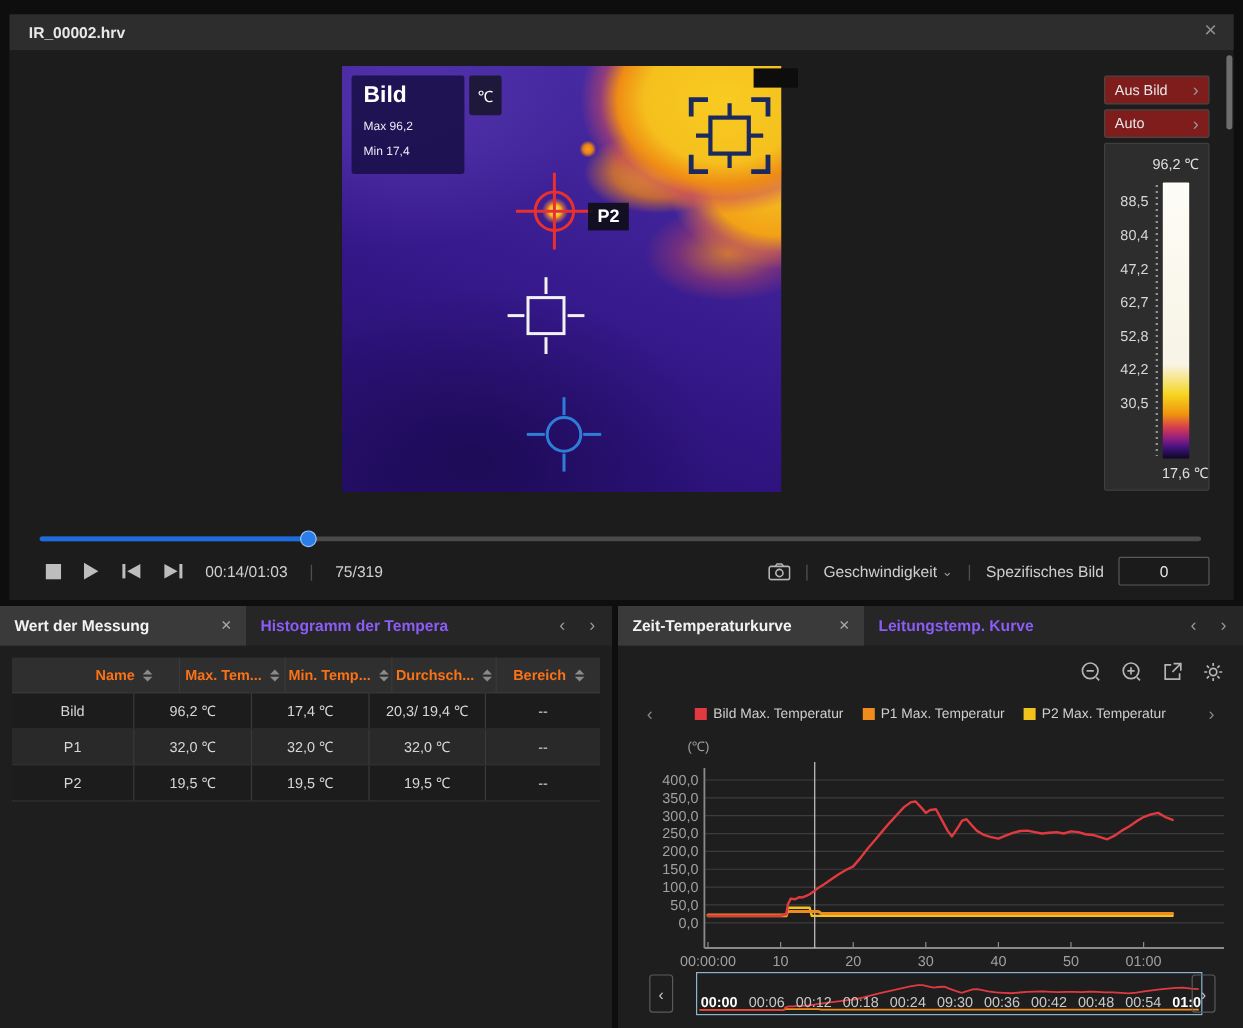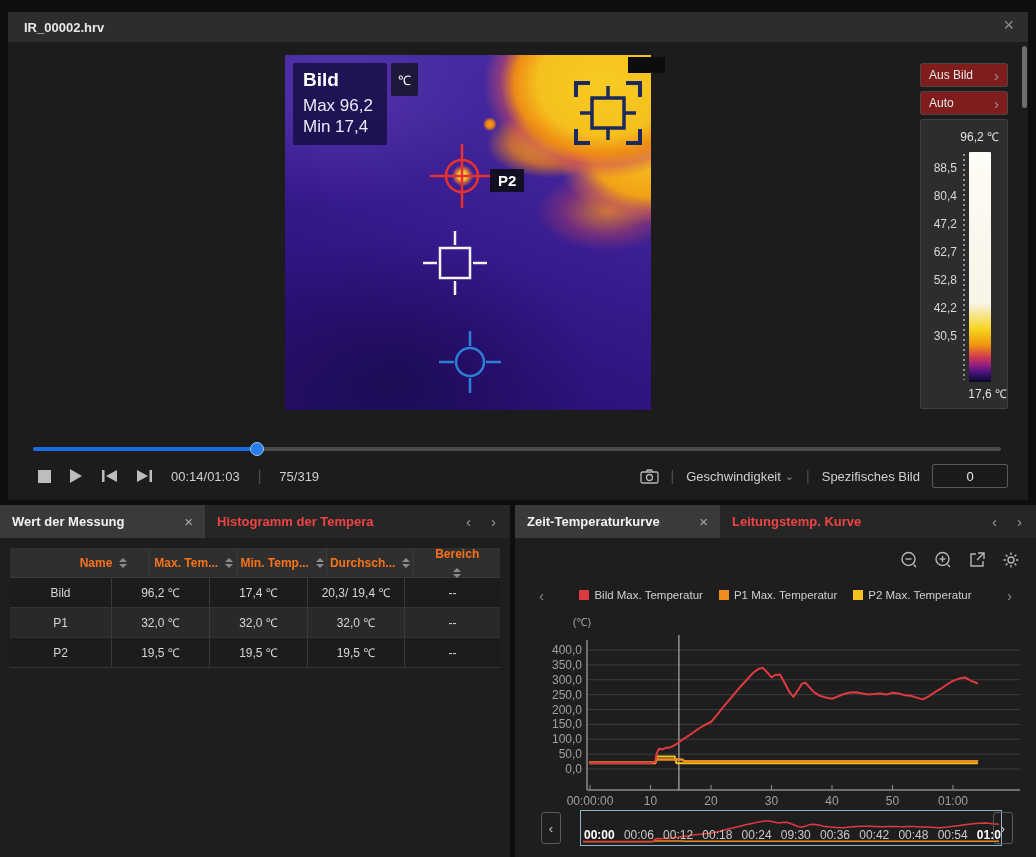--- a/index.html
+++ b/index.html
@@ -26,21 +26,21 @@
       radial-gradient(ellipse 62px 34px at 72% 25%, rgba(246,180,26,.95) 0%, rgba(238,130,24,.75) 60%, rgba(150,50,130,0) 100%),
       radial-gradient(ellipse 70px 40px at 88% 44%, rgba(240,140,30,.8) 0%, rgba(200,70,90,.4) 60%, rgba(120,40,140,0) 100%),
       radial-gradient(ellipse 150px 110px at 12% 12%, rgba(118,80,205,.35) 0%, rgba(118,80,205,0) 100%),
       radial-gradient(ellipse 200px 140px at 30% 92%, rgba(18,6,60,.55) 0%, rgba(18,6,60,0) 100%),
       linear-gradient(200deg, #4b2fa8 0%, #41249a 30%, #35188a 55%, #2c127a 78%, #27106e 100%);
   }
   #corner-box { position:absolute; left:343px; top:2px; width:37px; height:16px; background:#0d0d0d; }
   #overlay-box { position:absolute; left:8px; top:8px; width:94px; padding:6px 10px 8px 10px;
     background:rgba(24,14,68,.85); border-radius:2px; }
   #overlay-title { font-size:19px; font-weight:bold; color:#ffffff; margin-bottom:4px; }
-  .overlay-line { font-size:17px; color:#eceaf6; line-height:21px; white-space:nowrap; }
+  .overlay-line { font-size:10px; color:#eceaf6; line-height:21px; white-space:nowrap; }
   #unit-badge { position:absolute; left:106px; top:8px; width:27px; height:33px; background:rgba(18,18,28,.78);
     color:#fff; font-size:13px; display:flex; align-items:center; justify-content:center; border-radius:2px; }
   #p2-tag { position:absolute; left:205px; top:114px; background:rgba(12,12,18,.88); color:#fff;
     font-weight:bold; font-size:15px; padding:3px 8px; }
   #markers { position:absolute; left:0; top:0; }
 
   
   .drop-btn { position:absolute; left:912px; width:88px; height:24px; background:#7f1d1d; border:1px solid #474747;
     border-radius:2px; display:flex; align-items:center; justify-content:space-between; padding:0 8px;
     font-size:12px; color:#e8e8e8; cursor:default; }
@@ -73,29 +73,29 @@
   .chev-down { color:#9a9a9a; font-size:11px; margin-left:4px; }
 
   
   .panel { position:absolute; top:505px; height:352px; background:#1e1e1e; }
   #panel-left { left:0; width:510px; }
   #panel-right { left:515px; width:521px; }
   .tabbar { position:absolute; left:0; top:0; right:0; height:33px; background:#262626; display:flex; align-items:stretch; }
   .tab-active { width:205px; background:#3a3a3a; display:flex; align-items:center; justify-content:space-between;
     padding:0 12px; font-size:13px; font-weight:bold; color:#f2f2f2; }
   .tab-active .tab-close { color:#a8a8a8; font-size:15px; font-weight:normal; }
-  .tab-inactive { display:flex; align-items:center; padding:0 12px; font-size:13px; font-weight:bold; color:#ef4444;
+  .tab-inactive { display:flex; align-items:center; padding:0 12px; font-size:13px; font-weight:bold; color:#8b5cf6;
     max-width:175px; overflow:hidden; white-space:nowrap; }
   .tab-arrows { margin-left:auto; display:flex; align-items:center; gap:20px; padding-right:14px; color:#9a9a9a; font-size:15px; }
 
   
   #mtable { position:absolute; left:10px; top:43px; width:490px; font-size:12px; }
   .trow { display:flex; height:30px; align-items:stretch; }
   .trow > div { display:flex; align-items:center; justify-content:center; border-right:1px solid #3a3a3a; gap:7px; }
-  .trow > div:last-child { border-right:none;flex-direction:column; }
+  .trow > div:last-child { border-right:none; }
   .c0{width:102px;} .c1{width:98px;} .c2{width:98px;} .c3{width:97px;} .c4{width:95px;}
   #mtable .thead { background:#2f2f2f; color:#f97316; font-weight:bold; border-bottom:1px solid #3a3a3a;padding-left:48px; }
   #mtable .r0 { background:#1c1c1c; border-bottom:1px solid #333; }
   #mtable .r1 { background:#292929; border-bottom:1px solid #333; }
   #mtable .r2 { background:#1c1c1c; border-bottom:1px solid #333; }
   .sort-ic { display:inline-flex; flex-direction:column; gap:2px; }
   .sort-ic i { display:block; width:0; height:0; border-left:4px solid transparent; border-right:4px solid transparent; }
   .sort-ic .up { border-bottom:4px solid #8a8a8a; }
   .sort-ic .dn { border-top:4px solid #8a8a8a; }
 

